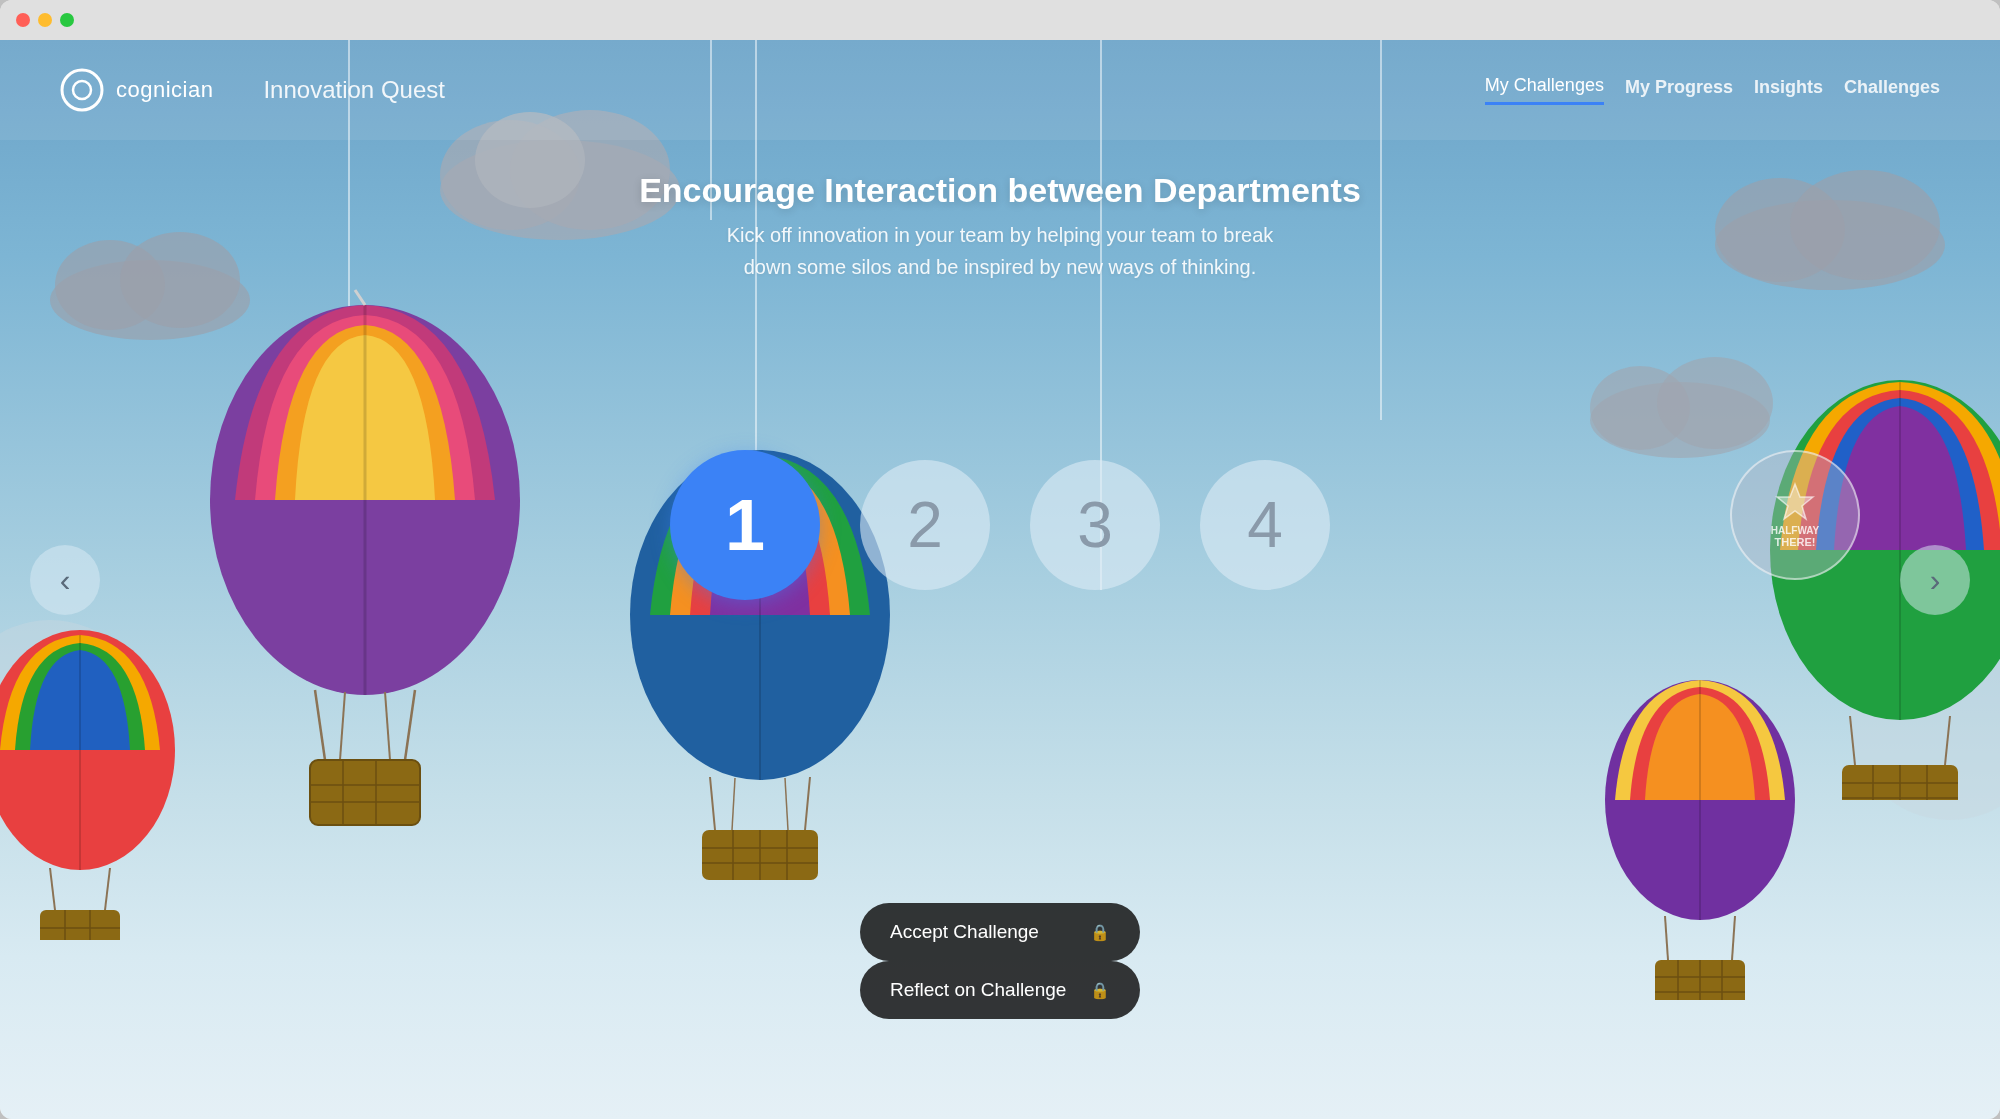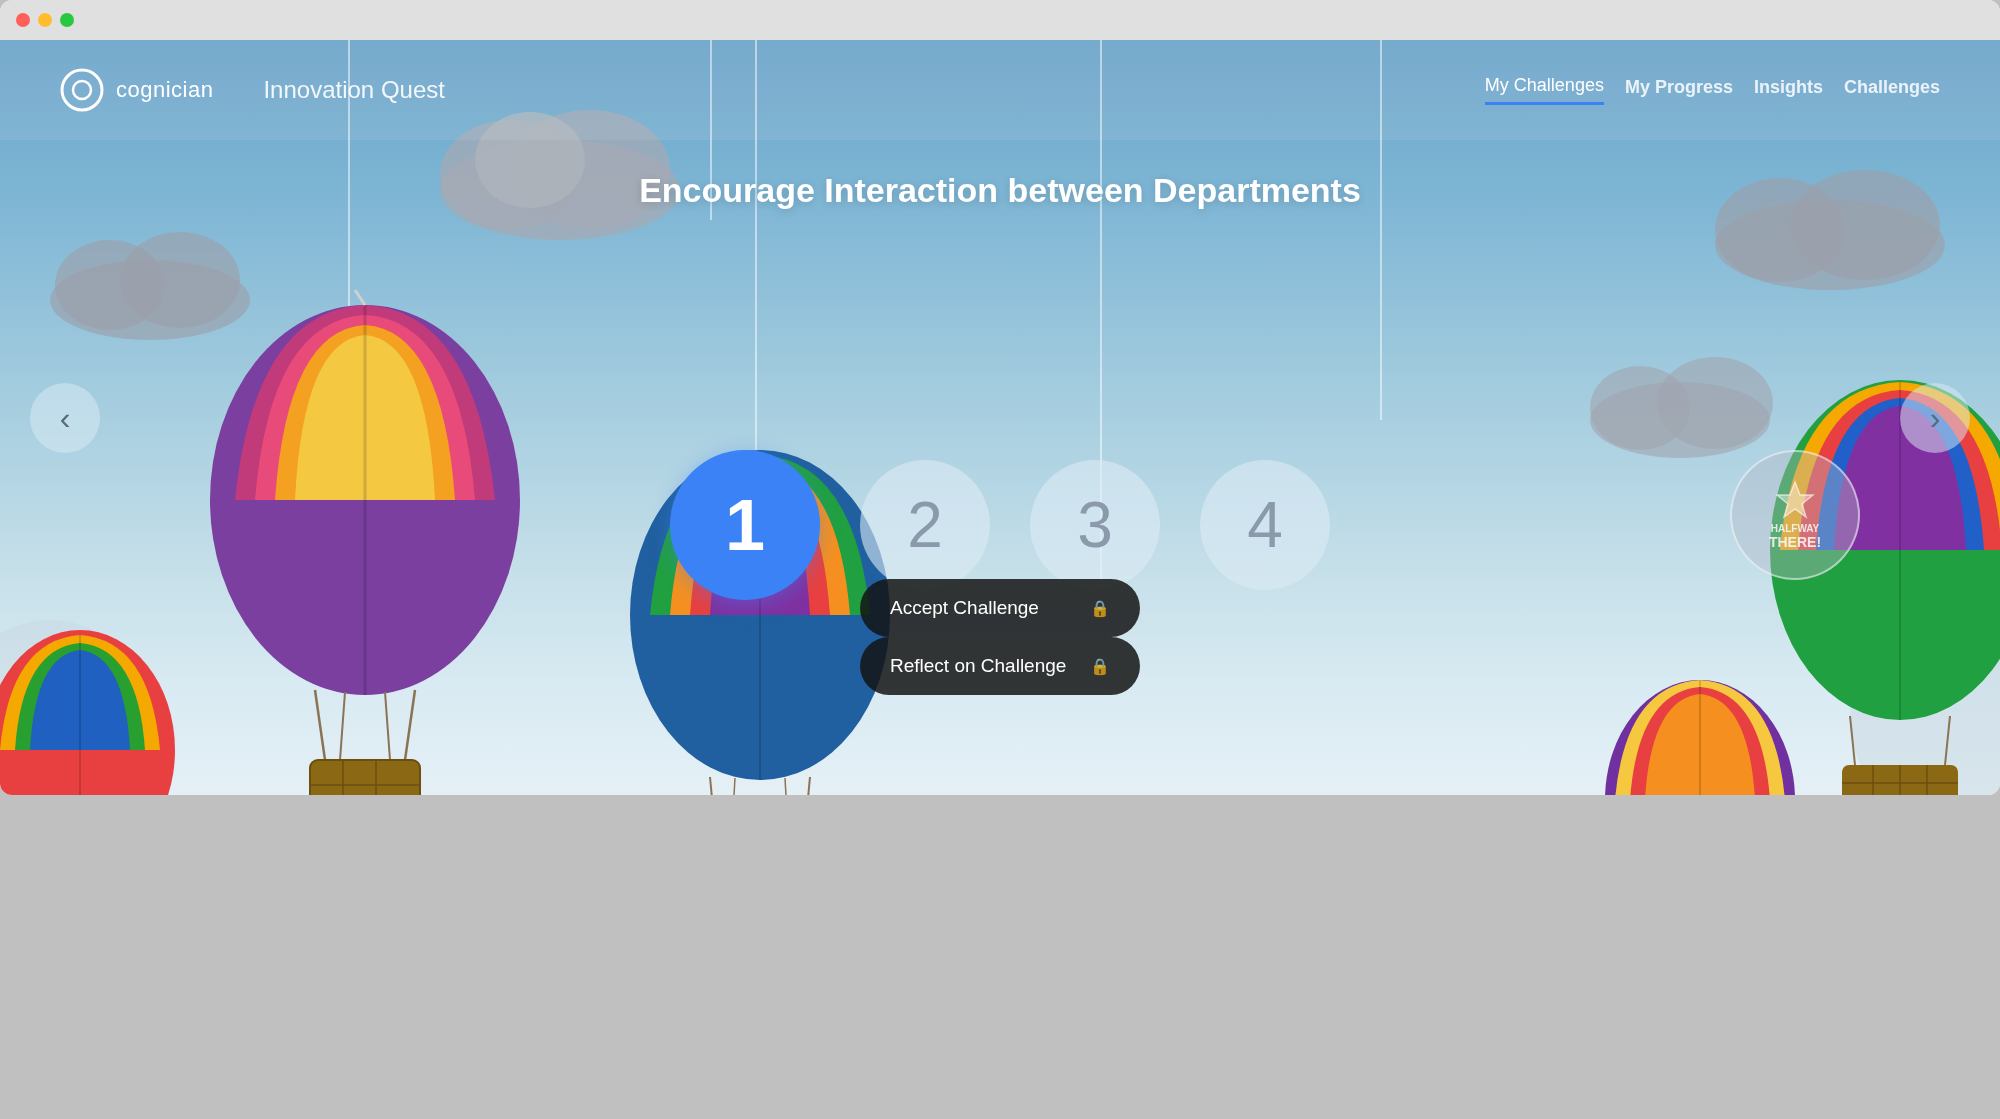--- a/index.html
+++ b/index.html
@@ -7,21 +7,21 @@
     body {
       width: 2000px;
       height: 1119px;
       overflow: hidden;
       font-family: -apple-system, BlinkMacSystemFont, 'Segoe UI', sans-serif;
       background: #c0c0c0;
     }
 
     .window-chrome {
       width: 2000px;
-      height: 795px;
+      height: 1119px;
       background: #e8e8e8;
       border-radius: 12px;
       overflow: hidden;
       display: flex;
       flex-direction: column;
     }
 
     .title-bar {
       background: #e0e0e0;
       height: 40px;
@@ -331,20 +331,21 @@
       <div class="nav-links">
         <a class="nav-link active">My Challenges</a>
         <a class="nav-link">My Progress</a>
         <a class="nav-link">Insights</a>
         <a class="nav-link">Challenges</a>
       </div>
     </nav>
 
     <div class="hero-text">
       <h1 class="hero-title">Encourage Interaction between Departments</h1>
+      <p class="hero-subtitle">Kick off innovation in your team by helping your team to break<br>down some silos and be inspired by new ways of thinking.</p>
     </div>
 
     <svg class="balloon" style="left:195px; top:240px; width:340px; height:560px;" viewBox="0 0 340 560">
 
       <defs>
         <clipPath id="balloonClipL">
           <ellipse cx="170" cy="220" rx="155" ry="195"></ellipse>
         </clipPath>
       </defs>
 
@@ -473,21 +474,21 @@
         <span>4</span>
       </div>
     </div>
 
     <div class="halfway-badge">
       <svg width="40" height="40" viewBox="0 0 40 40">
 
         <polygon points="20,2 25,15 38,15 27,24 31,37 20,29 9,37 13,24 2,15 15,15" fill="rgba(255,255,255,0.4)" stroke="rgba(255,255,255,0.6)" stroke-width="1.5"></polygon>
       </svg>
       <span style="font-size:10px; margin-top:3px; font-weight:600;">HALFWAY</span>
-      <span style="font-size:14px; font-weight:600;">THERE!</span>
+      <span style="font-size:11px; font-weight:600;">THERE!</span>
     </div>
 
     <div class="action-buttons">
       <button class="action-btn">
         <span>Accept Challenge</span>
         <span class="lock-icon">🔒</span>
       </button>
       <button class="action-btn">
         <span>Reflect on Challenge</span>
         <span class="lock-icon">🔒</span>

